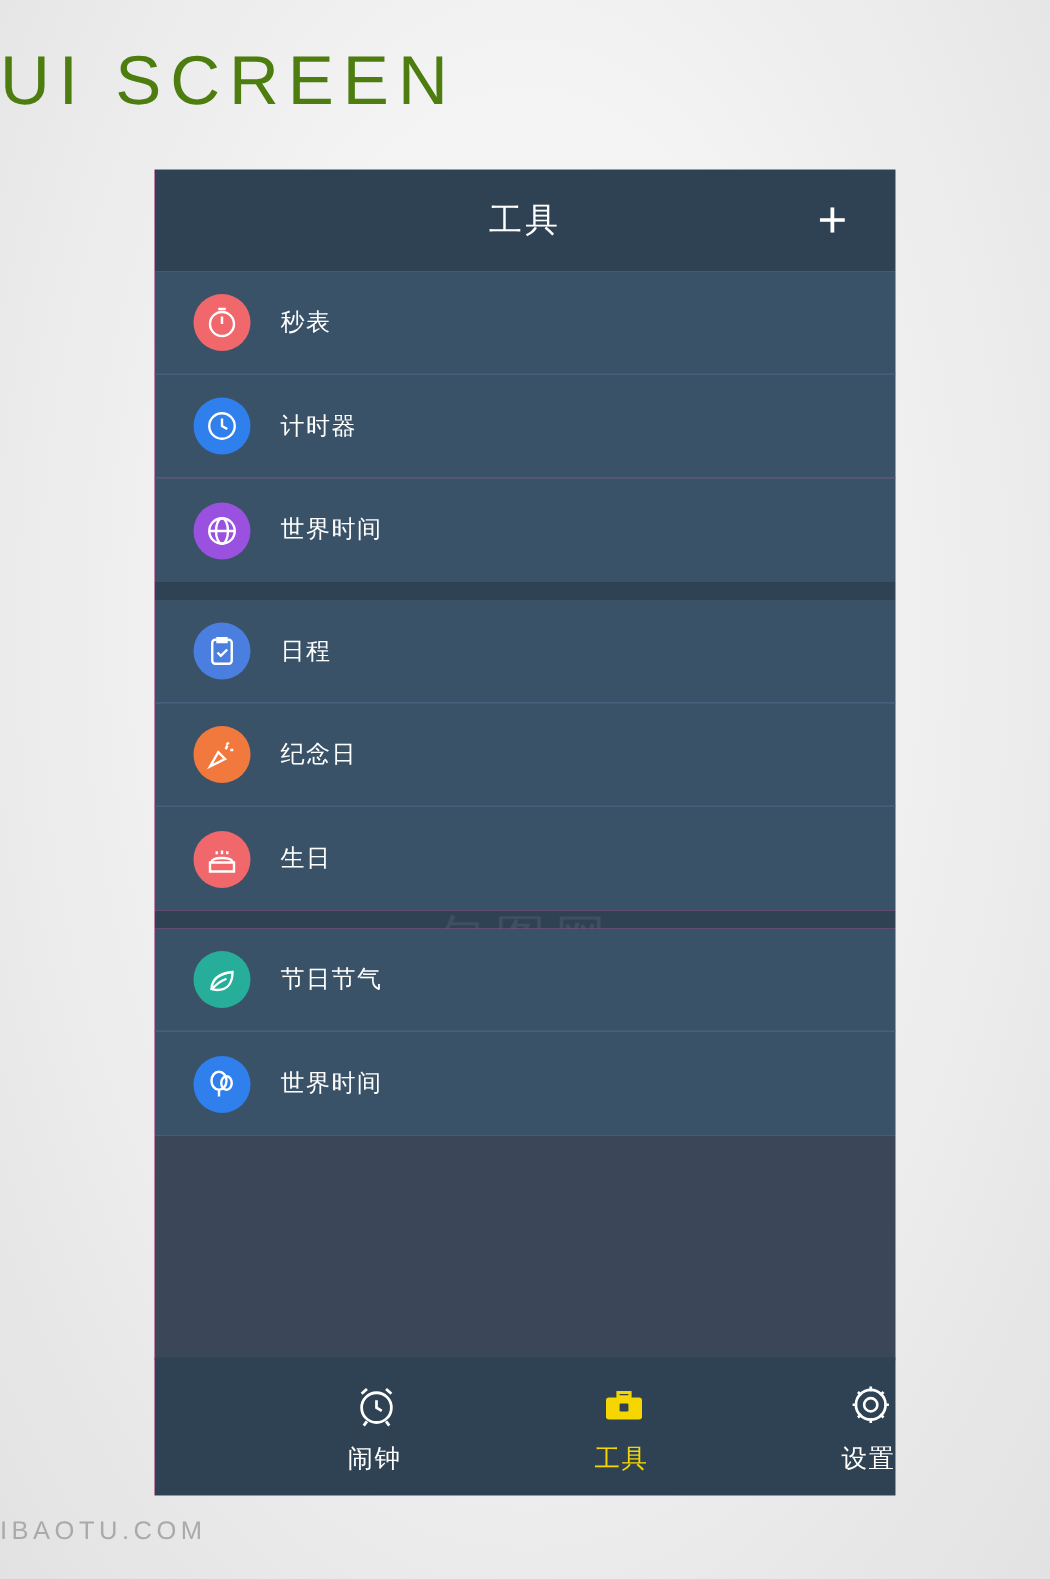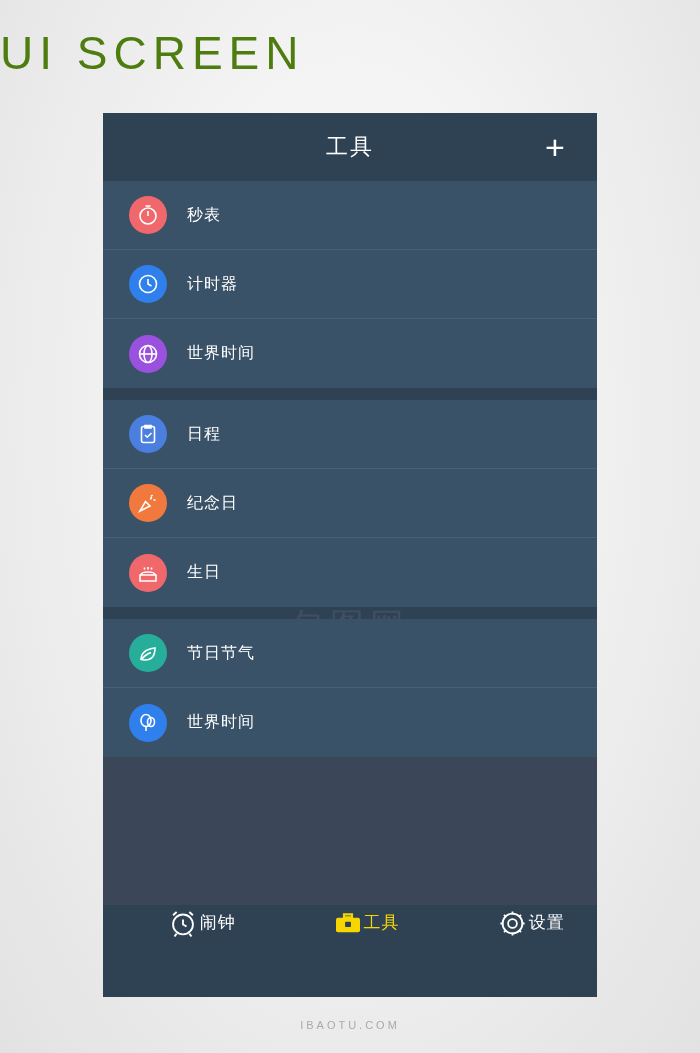--- a/index.html
+++ b/index.html
@@ -86,24 +86,24 @@
   .tabbar {
     position: absolute;
     left: 0; right: 0; bottom: 0;
     height: 92px;
     background: #2f4254;
     display: flex;
   }
   .tab {
     flex: 1;
     display: flex;
-    align-items: flex-start;
+    flex-direction: column;
+    align-items: flex-end;
     justify-content: center;
     cursor: pointer;
-    padding-left: 31px;
   }
   .tab-icon { height: 36px; display: flex; align-items: center; justify-content: center; }
   .tab-label {
     margin-top: 6px;
     font-size: 17px;
     color: #ffffff;
     letter-spacing: 1px;
   }
   .tab.active .tab-label { color: #f5d600; }
   .watermark {
@@ -123,23 +123,22 @@
     transform: translate(-50%, -50%) ;
     font-size: 34px;
     color: rgba(255,255,255,0.07);
     letter-spacing: 6px;
     pointer-events: none;
     white-space: nowrap;
   }
   .footer {
     position: absolute;
     left: 0; right: 0; bottom: 22px;
-    text-align: center;
     color: #aaaaaa;
-    font-size: 11px;
+    font-size: 17px;
     letter-spacing: 3px;
   }
 </style>
 </head>
 <body>
 
 <div class="page-title">UI SCREEN</div>
 
 <div class="phone">
 

